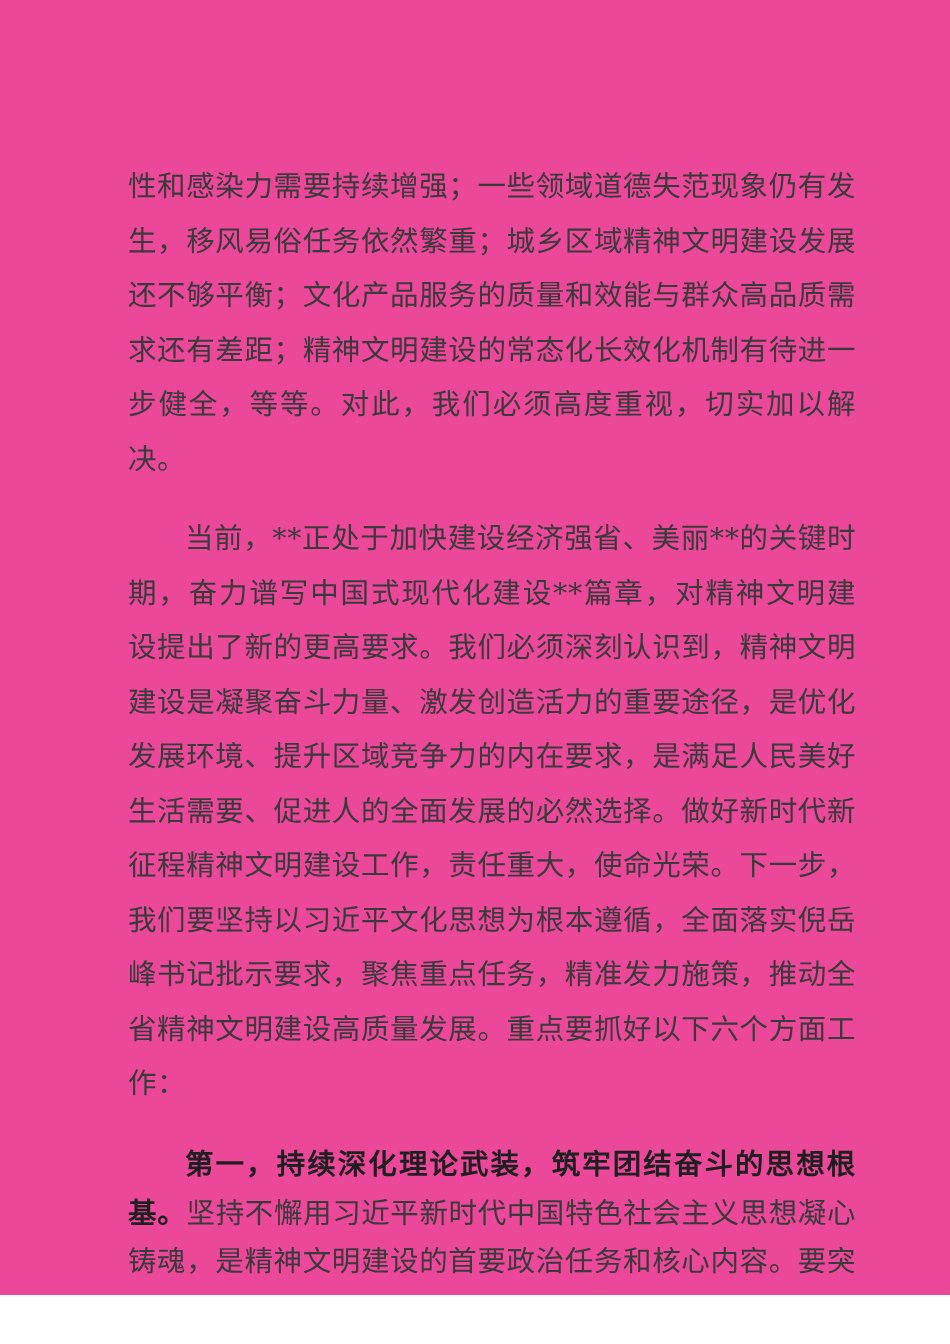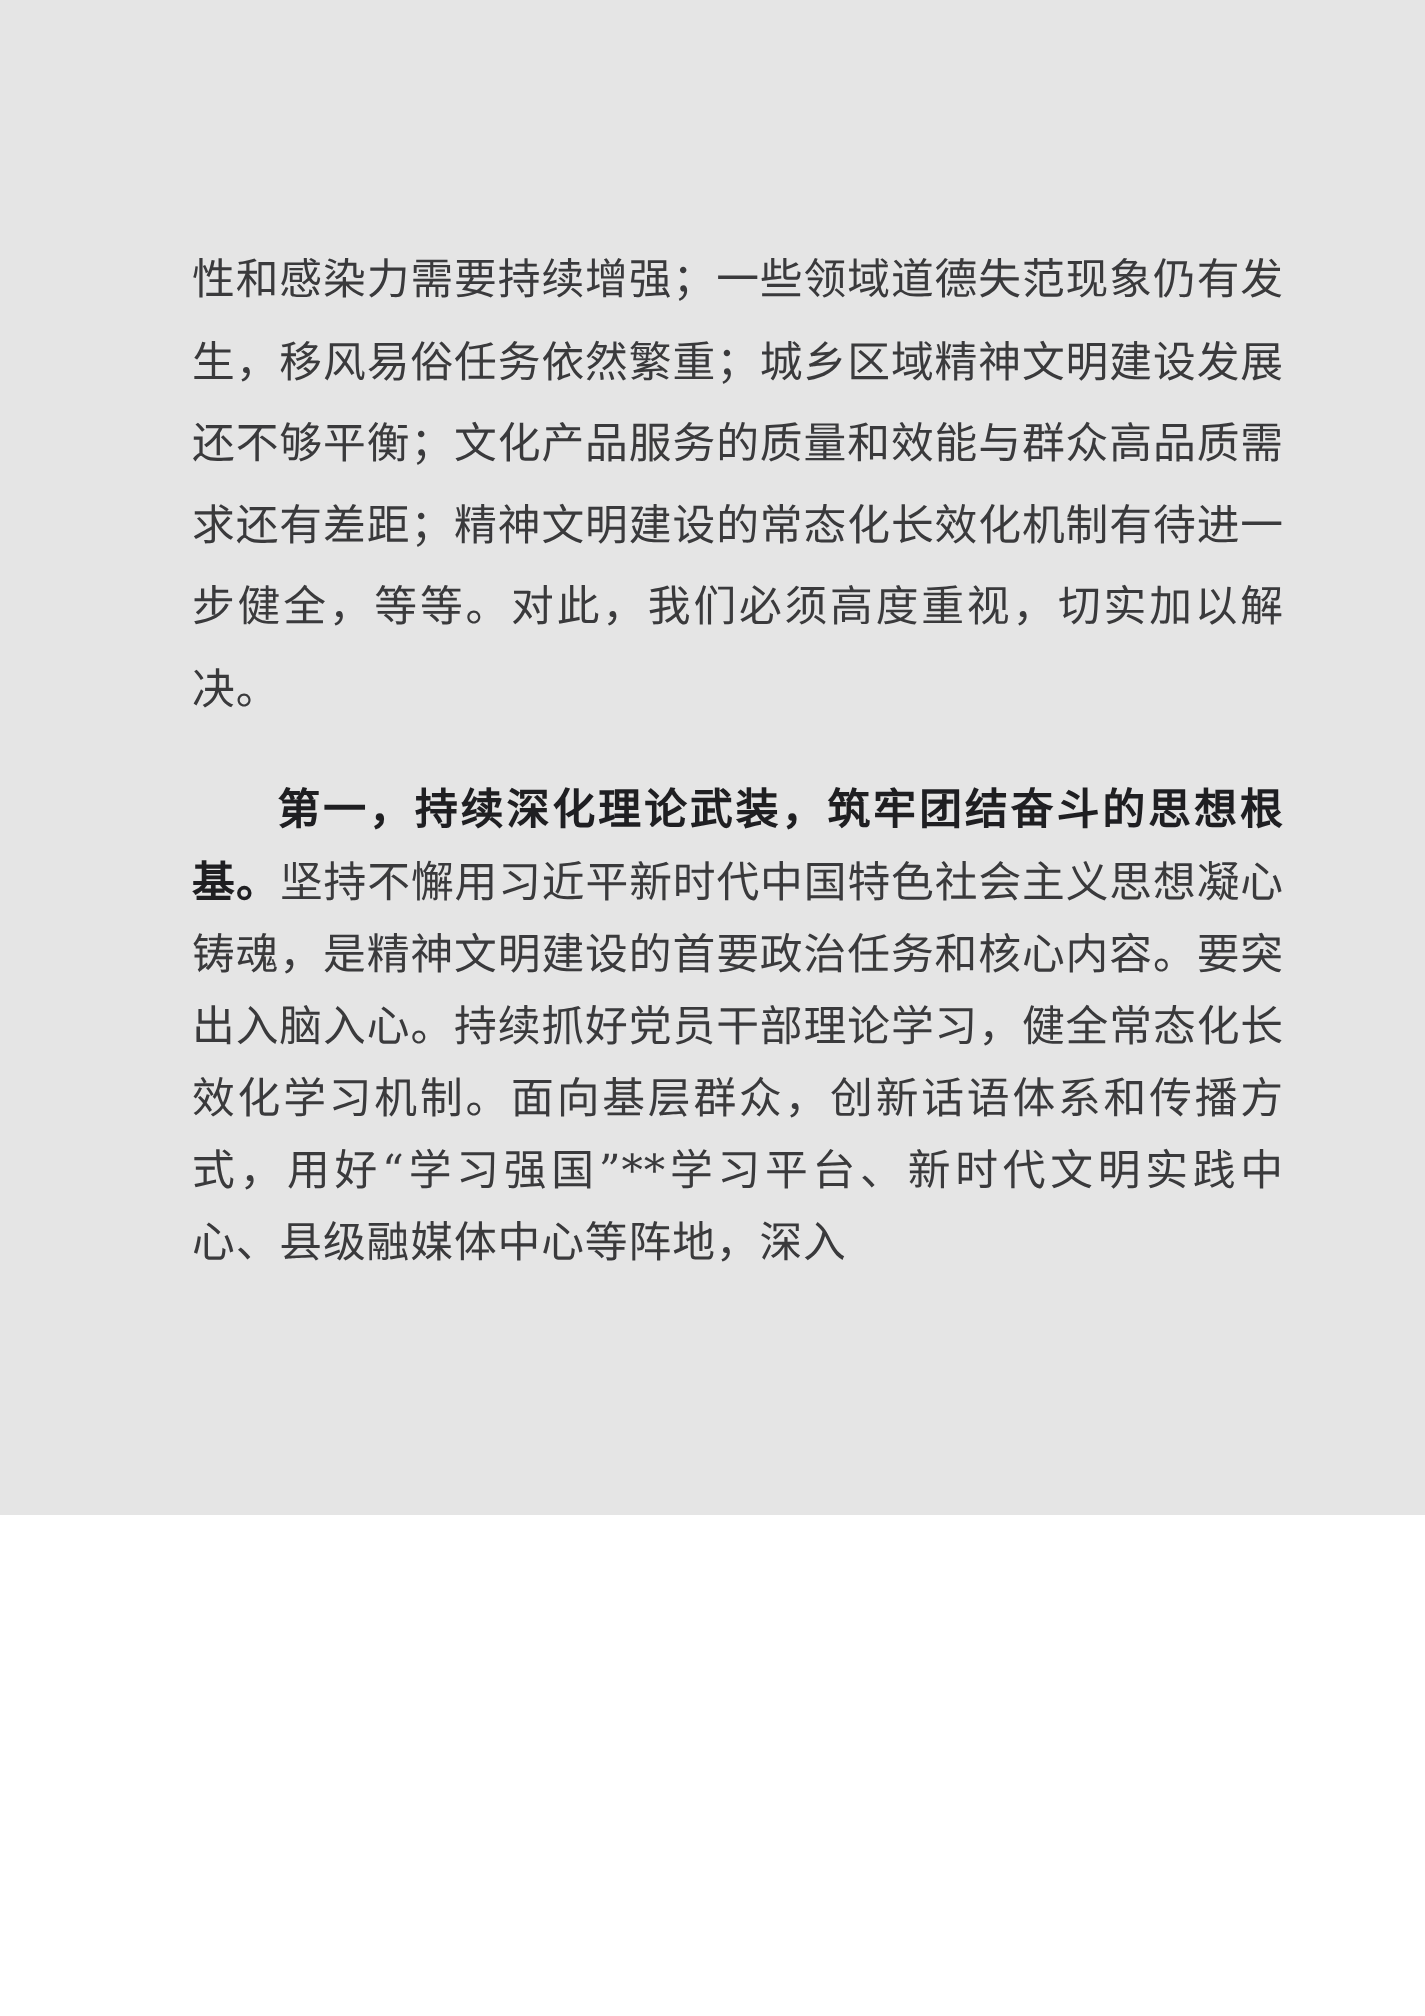--- a/index.html
+++ b/index.html
@@ -5,22 +5,22 @@
 <style>
   html, body {
     margin: 0;
     padding: 0;
     background: #ffffff;
   }
 
   .page {
     position: relative;
     width: 950px;
-    height: 1010px;
-    background: #e5e5e5;
+    height: 1295px;
+    background: #ec4899;
     margin: 0 auto;
     overflow: hidden;
     box-sizing: border-box;
   }
 
   .content {
     position: absolute;
     left: 128px;
     top: 160px;
     width: 728px;
@@ -65,17 +65,18 @@
   }
 </style>
 </head>
 <body>
 
 <div class="page">
   <div class="content">
 
     <p class="para para-continuation">性和感染力需要持续增强；一些领域道德失范现象仍有发生，移风易俗任务依然繁重；城乡区域精神文明建设发展还不够平衡；文化产品服务的质量和效能与群众高品质需求还有差距；精神文明建设的常态化长效化机制有待进一步健全，等等。对此，我们必须高度重视，切实加以解决。</p>
 
+    <p class="para para-body">当前，**正处于加快建设经济强省、美丽**的关键时期，奋力谱写中国式现代化建设**篇章，对精神文明建设提出了新的更高要求。我们必须深刻认识到，精神文明建设是凝聚奋斗力量、激发创造活力的重要途径，是优化发展环境、提升区域竞争力的内在要求，是满足人民美好生活需要、促进人的全面发展的必然选择。做好新时代新征程精神文明建设工作，责任重大，使命光荣。下一步，我们要坚持以习近平文化思想为根本遵循，全面落实倪岳峰书记批示要求，聚焦重点任务，精准发力施策，推动全省精神文明建设高质量发展。重点要抓好以下六个方面工作：</p>
 
     <p class="para para-section"><span class="section-heading">第一，持续深化理论武装，筑牢团结奋斗的思想根基。</span><span class="section-body">坚持不懈用习近平新时代中国特色社会主义思想凝心铸魂，是精神文明建设的首要政治任务和核心内容。要突出入脑入心。持续抓好党员干部理论学习，健全常态化长效化学习机制。面向基层群众，创新话语体系和传播方式，用好“学习强国”**学习平台、新时代文明实践中心、县级融媒体中心等阵地，深入</span></p>
 
   </div>
 </div>
 
 </body></html>

